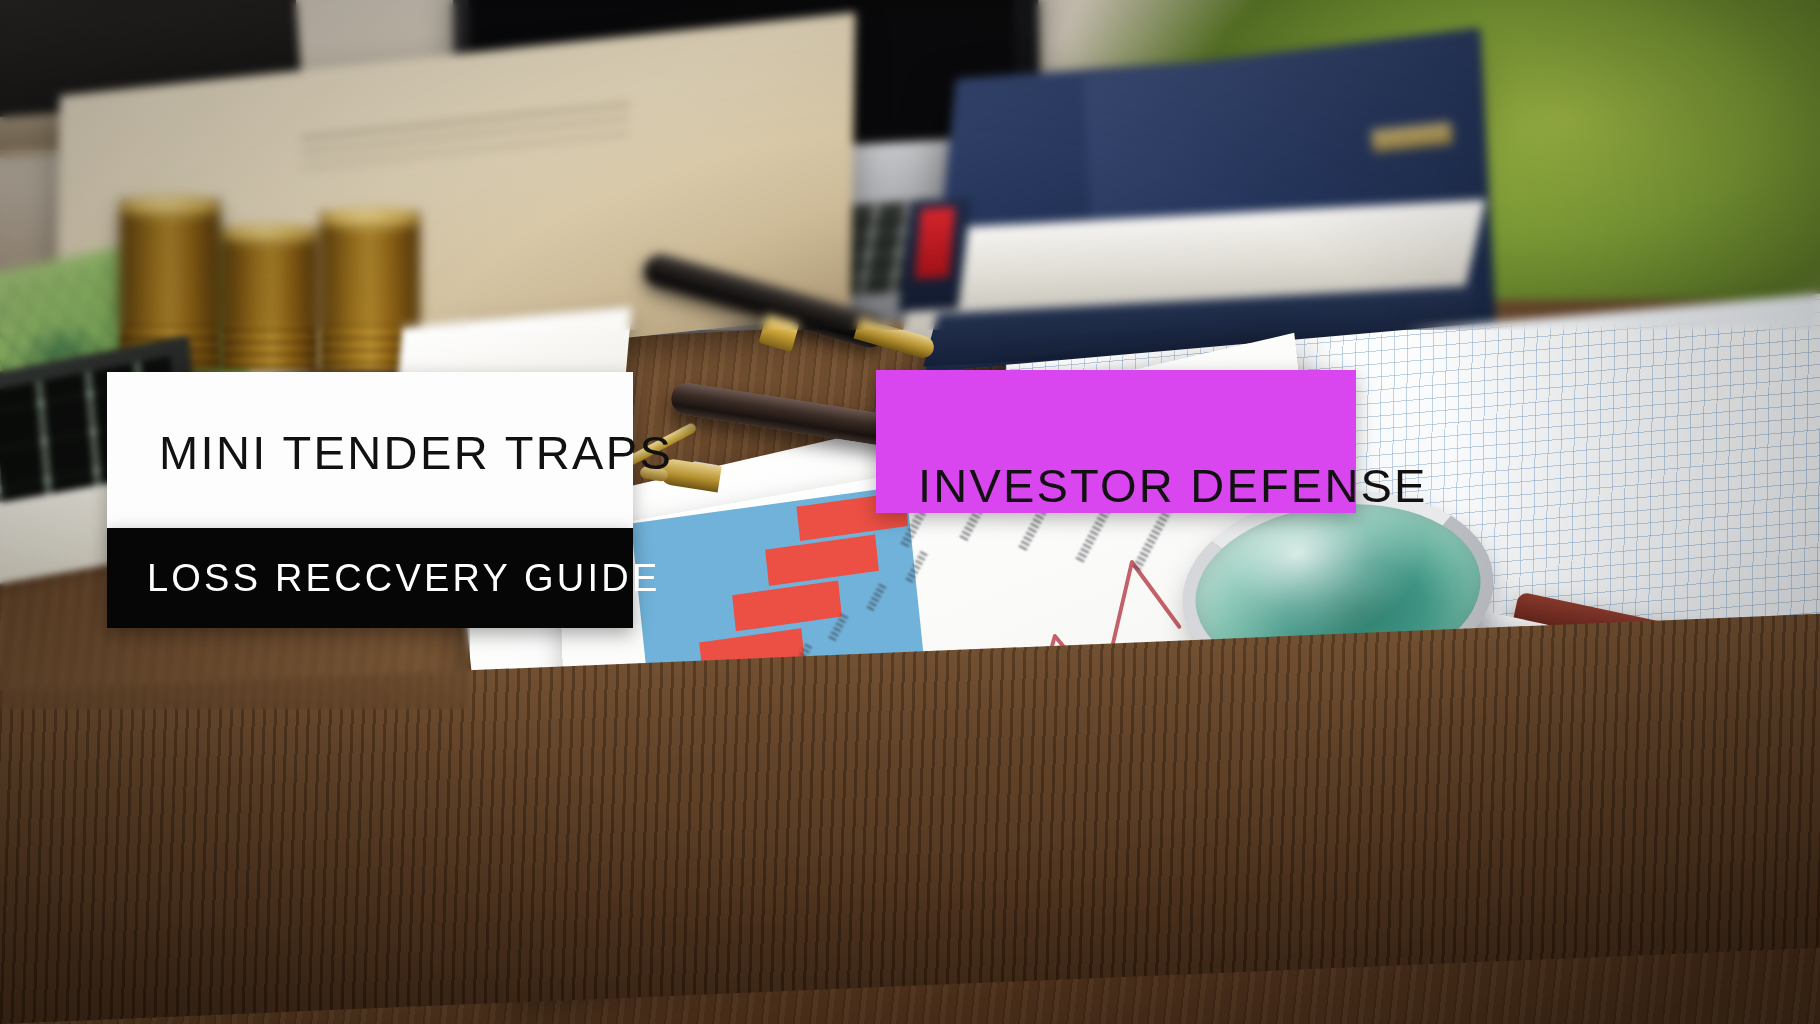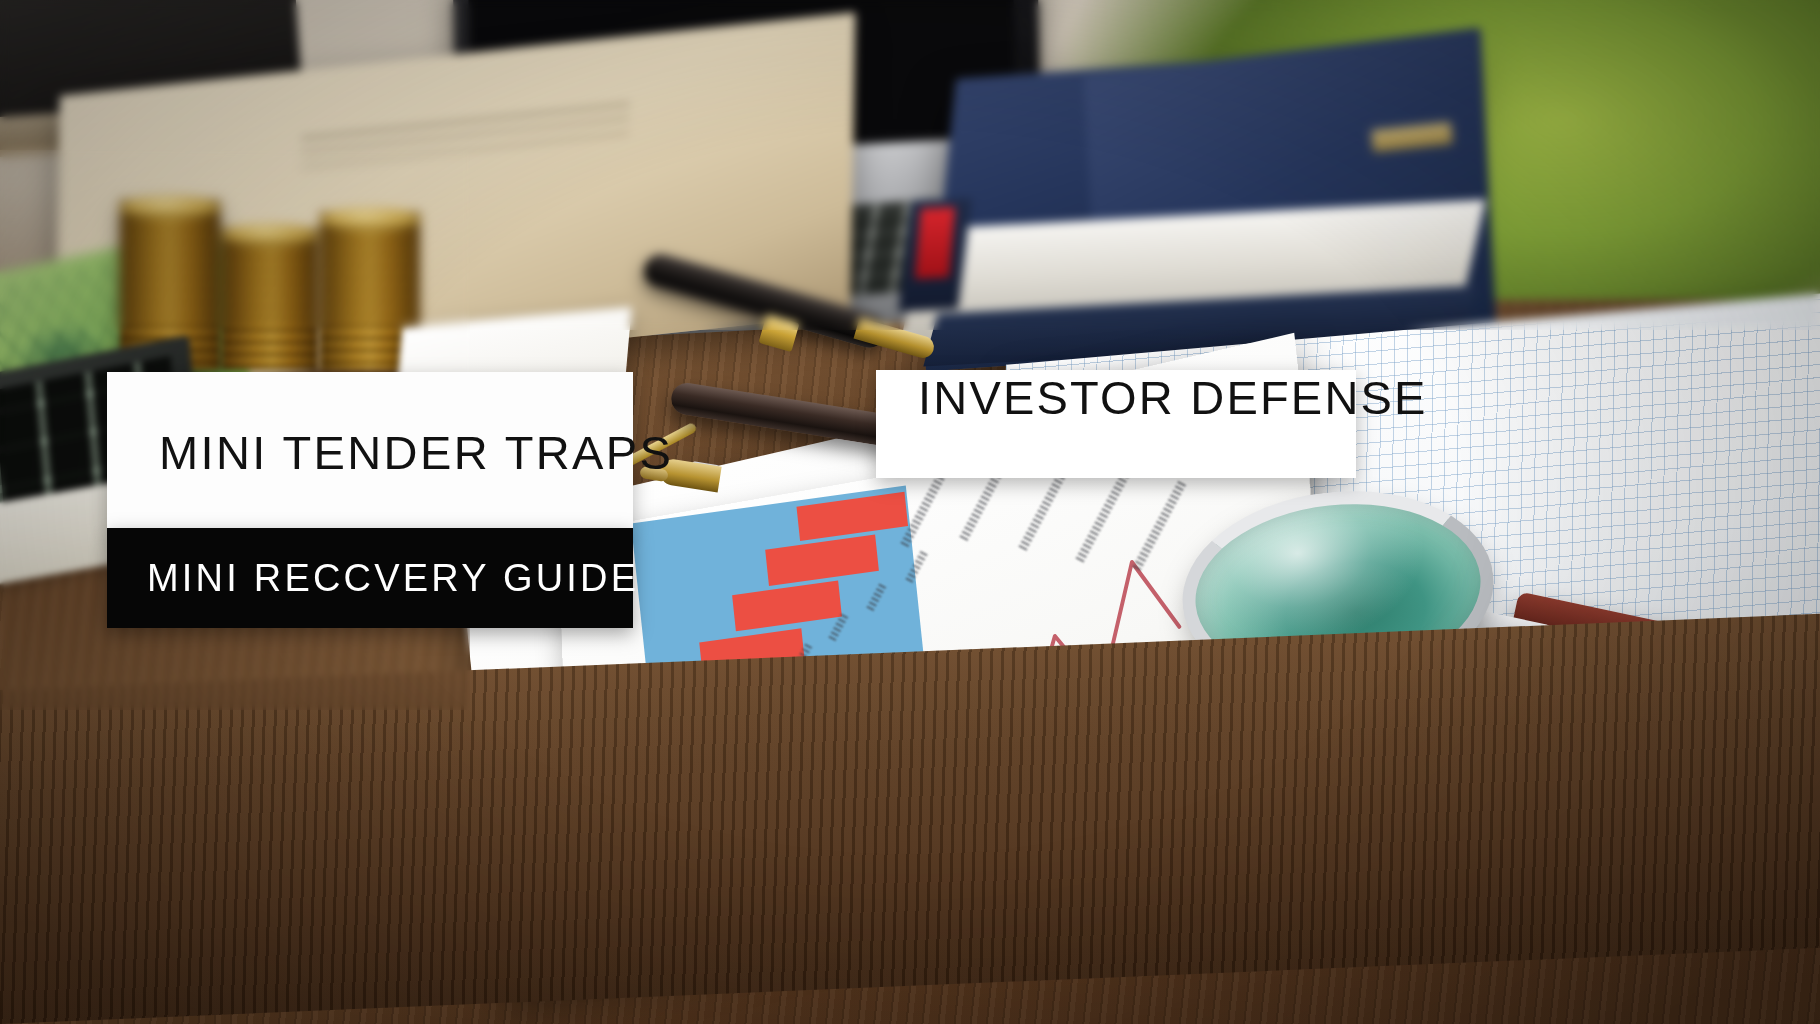--- a/index.html
+++ b/index.html
@@ -346,22 +346,22 @@
   #banner-black{
     left:107px;top:528px;width:526px;height:100px;
     background:#060606;display:flex;align-items:center;
     box-shadow:0 6px 18px rgba(0,0,0,.35);
   }
   #banner-black .txt{
     color:#fff;font-size:38px;letter-spacing:3.2px;
     padding-left:40px;white-space:nowrap;font-weight:400;
   }
   #banner-right{
-    left:876px;top:370px;width:480px;height:108px;
-    background:#ffffff;display:flex;align-items:flex-start;
+    left:876px;top:370px;width:480px;height:143px;
+    background:#d946ef;display:flex;align-items:flex-end;
     box-shadow:0 6px 18px rgba(0,0,0,.28);
   }
   #banner-right .txt{
     color:#111;font-size:47px;letter-spacing:2.2px;
     padding-left:42px;white-space:nowrap;font-weight:400;
   }
 </style>
 </head>
 <body>
 
@@ -458,20 +458,20 @@
 
   <div class="layer" id="blur-far"></div>
   <div class="layer" id="blur-left"></div>
   <div class="layer" id="vignette"></div>
 
   <div class="layer" id="banner-left">
     <span class="txt">MINI TENDER TRAPS</span>
   </div>
 
   <div class="layer" id="banner-black">
-    <span class="txt">MINI RECCVERY GUIDE</span>
+    <span class="txt">LOSS RECCVERY GUIDE</span>
   </div>
 
   <div class="layer" id="banner-right">
     <span class="txt">INVESTOR DEFENSE</span>
   </div>
 
 </div>
 
 </body></html>

